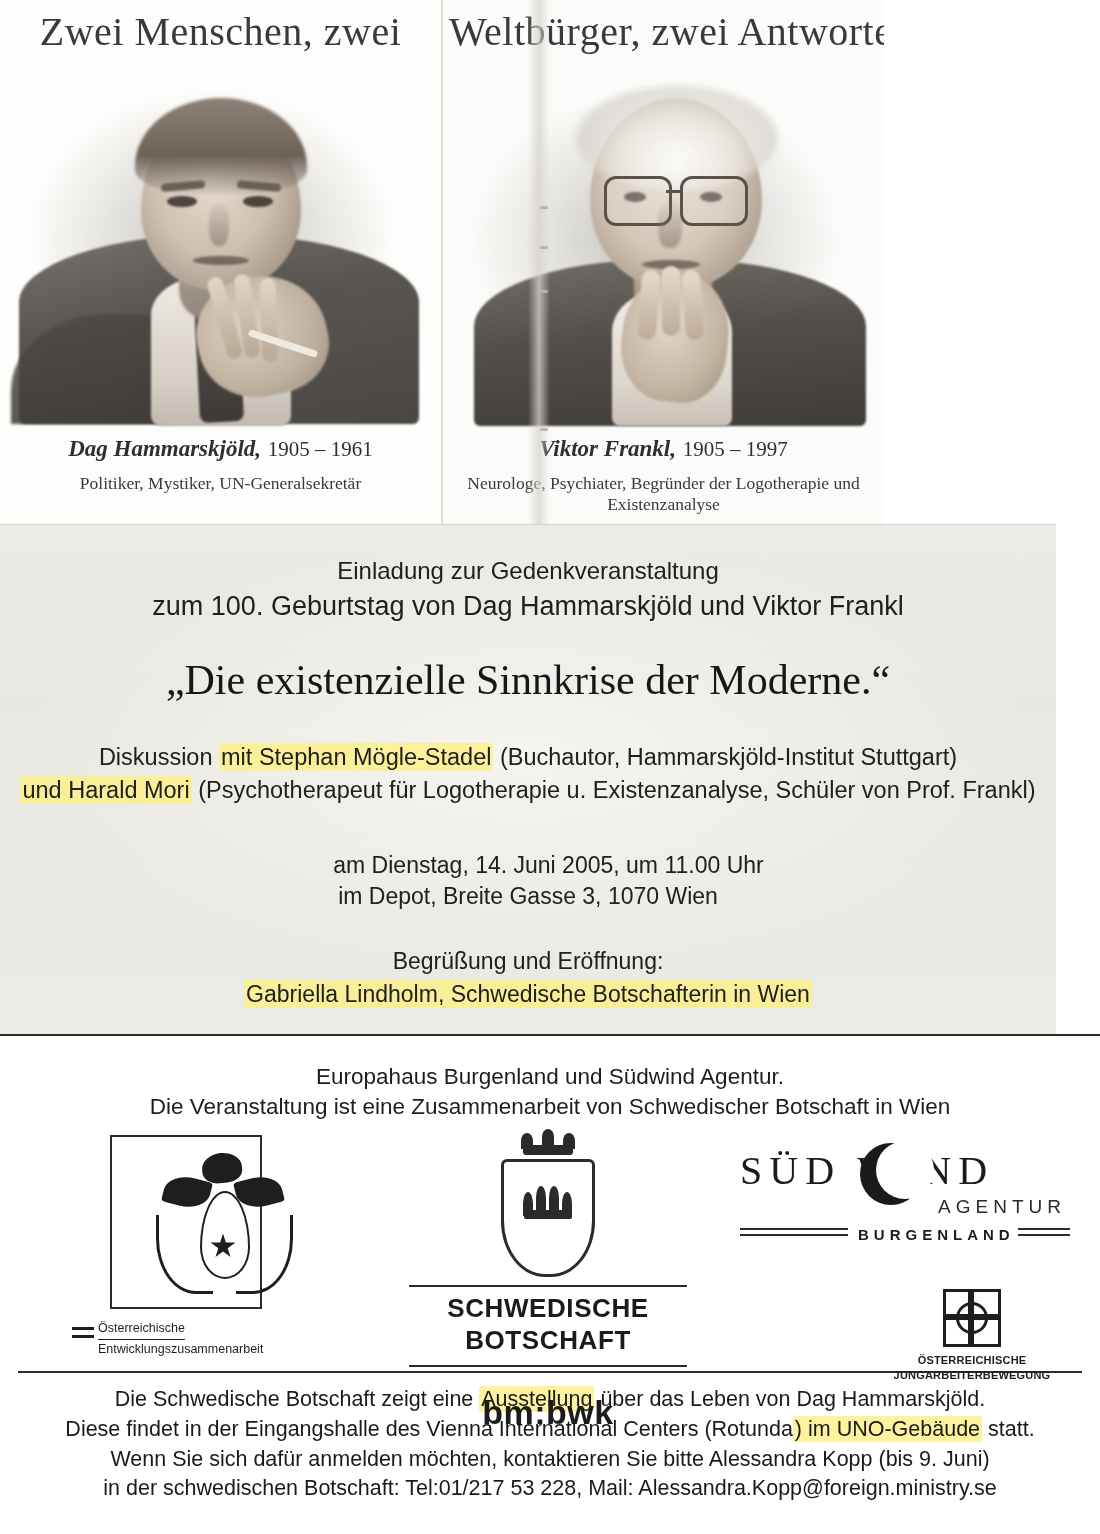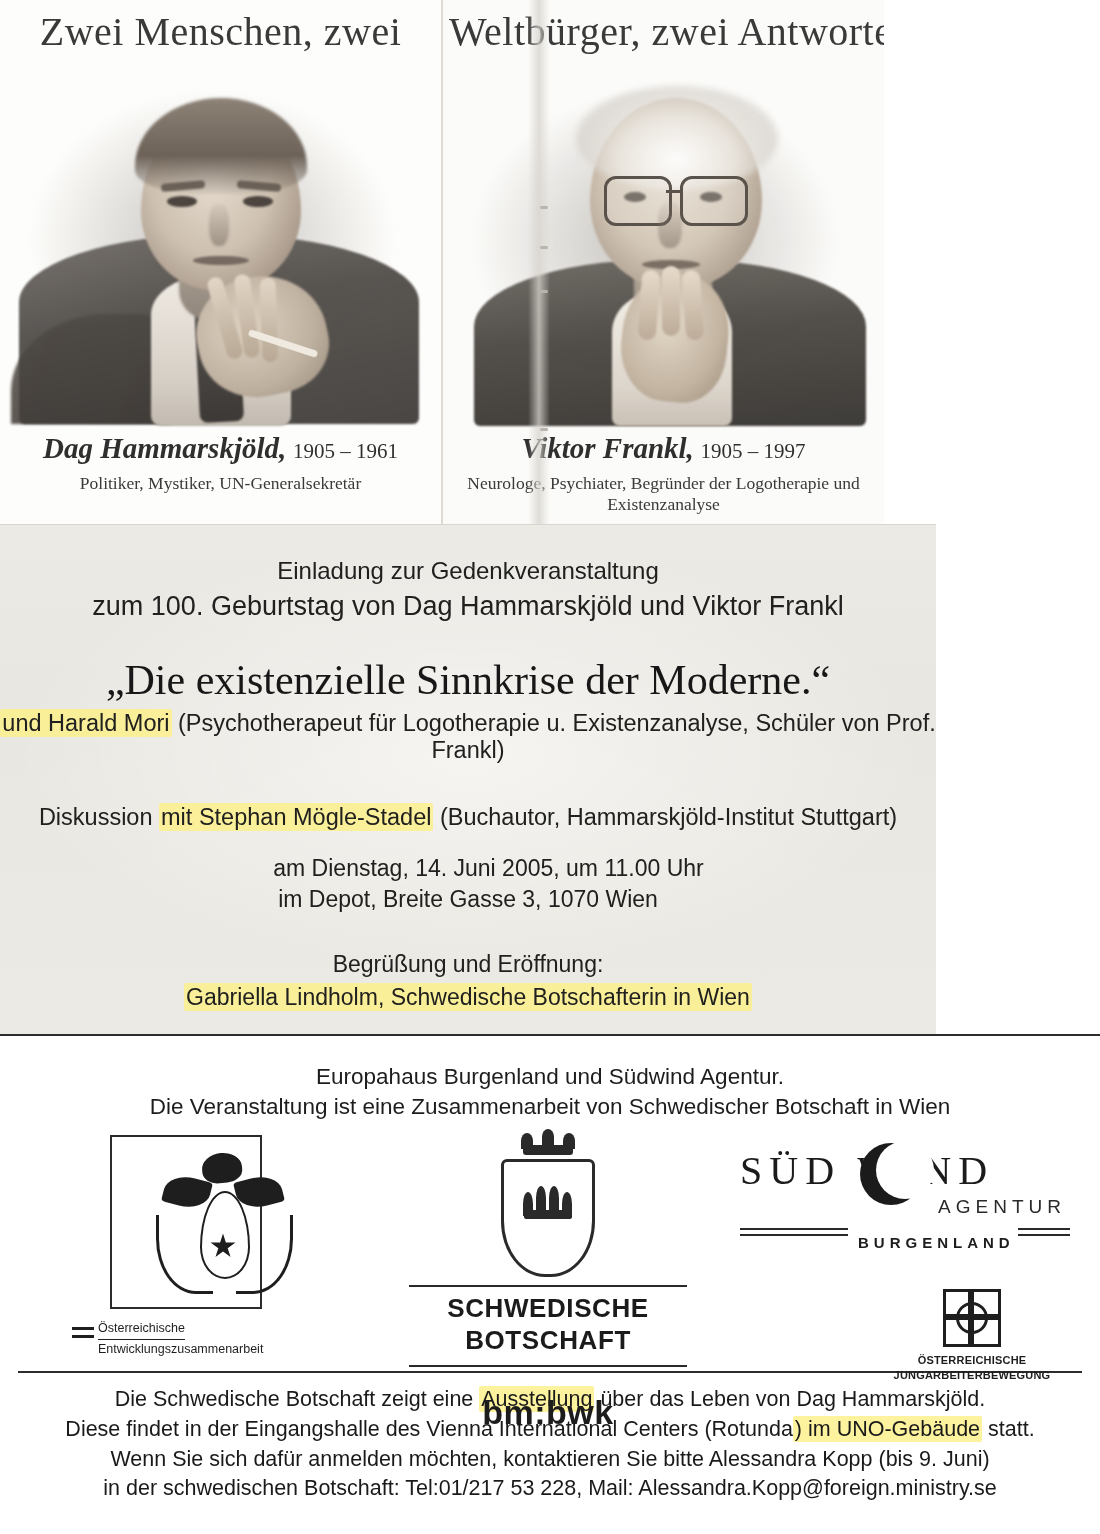--- a/index.html
+++ b/index.html
@@ -309,21 +309,21 @@
     left: 0; right: 0;
     top: 432px;
     text-align: center;
     font-family: "Liberation Serif", serif;
     font-size: 27px;
     color: #2f2f2f;
   }
   .name-line .nm {
     font-style: italic;
     font-weight: 700;
-    font-size: 29px;
+    font-size: 23px;
   }
   .name-line .yrs {
     font-size: 21px;
   }
   .role-line {
     position: absolute;
     left: 0; right: 0;
     top: 473px;
     text-align: center;
     font-family: "Liberation Serif", serif;
@@ -343,21 +343,21 @@
     position: absolute;
     left: 540px;
     width: 8px; height: 3px;
     background: #b9b4ad;
     border-radius: 2px;
   }
 
   
   .invite {
     position: relative;
-    width: 936px;
+    width: 1056px;
     height: 510px;
     background: linear-gradient(180deg, #eceae5 0%, #e9e7e1 35%, #eceae4 100%);
     border-top: 1px solid #d9d6d0;
     padding-top: 16px;
     box-sizing: border-box;
   }
   .invite::before {
     content: "";
     position: absolute;
     inset: 0;
@@ -372,21 +372,21 @@
   .inv-l1 { font-size: 24px; margin-top: 16px; }
   .inv-l2 { font-size: 27px; margin-top: 6px; }
   .inv-title {
     font-family: "Liberation Serif", serif;
     font-size: 42px;
     margin-top: 34px;
     color: #171717;
   }
   .inv-disc1 { font-size: 23.5px; margin-top: 40px; }
   .inv-disc2 { font-size: 23.5px; margin-top: 6px; }
-  .inv-when { font-size: 23px; margin-top: 24px; padding-left: 41px; }
+  .inv-when { font-size: 23px; margin-top: 48px; padding-left: 41px; }
   .inv-where { font-size: 23px; margin-top: 4px; }
   .inv-greet { font-size: 23px; margin-top: 38px; }
   .inv-greet2 { font-size: 23px; margin-top: 6px; }
   .inv-mod { font-size: 23px; margin-top: 36px; }
   .inv-mod2 { font-size: 23px; margin-top: 6px; }
 
   .hl {
     background: rgba(253,240,140,0.85);
     padding: 1px 2px;
     border-radius: 2px;
@@ -628,21 +628,20 @@
   .sw-bar .ln.l2 { left: 0; width: 108px; top: 8px; }
   .sw-bar .ln.l3 { right: 0; width: 52px; top: 2px; }
   .sw-bar .ln.l4 { right: 0; width: 52px; top: 8px; }
   .sw-burg {
     position: absolute;
     left: 118px; top: 0;
     font-size: 15px;
     letter-spacing: 5px;
     font-weight: 700;
     color: #1d1d1d;
-    margin-top: 8px;
   }
 
   
   .logo-ojab {
     position: absolute;
     left: 862px; top: 168px;
     width: 220px; height: 92px;
     text-align: center;
   }
   .ojab-mark {
@@ -772,25 +771,25 @@
   <div class="seam-mark" style="top:290px"></div>
   <div class="seam-mark" style="top:428px"></div>
 </div>
 
 <div class="invite">
   <div class="inv-row inv-l1">Einladung zur Gedenkveranstaltung</div>
   <div class="inv-row inv-l2">zum 100. Geburtstag von Dag Hammarskjöld und Viktor Frankl</div>
 
   <div class="inv-row inv-title">„Die existenzielle Sinnkrise der Moderne.“</div>
 
+  <div class="inv-row inv-disc1">
+    <span>Diskussion </span><span class="hl">mit Stephan Mögle-Stadel</span><span> (Buchautor, Hammarskjöld-Institut Stuttgart)</span>
+  </div>
   <div class="inv-row inv-disc2">
     <span class="hl">und Harald Mori</span><span> (Psychotherapeut für Logotherapie u. Existenzanalyse, Schüler von Prof. Frankl)</span>
-  </div>
-  <div class="inv-row inv-disc1">
-    <span>Diskussion </span><span class="hl">mit Stephan Mögle-Stadel</span><span> (Buchautor, Hammarskjöld-Institut Stuttgart)</span>
   </div>
 
   <div class="inv-row inv-when">am Dienstag, 14. Juni 2005, um 11.00 Uhr</div>
   <div class="inv-row inv-where">im Depot, Breite Gasse 3, 1070 Wien</div>
 
   <div class="inv-row inv-greet">Begrüßung und Eröffnung:</div>
   <div class="inv-row inv-greet2">
     <span class="hl">Gabriella Lindholm, Schwedische Botschafterin in Wien</span>
   </div>
 

